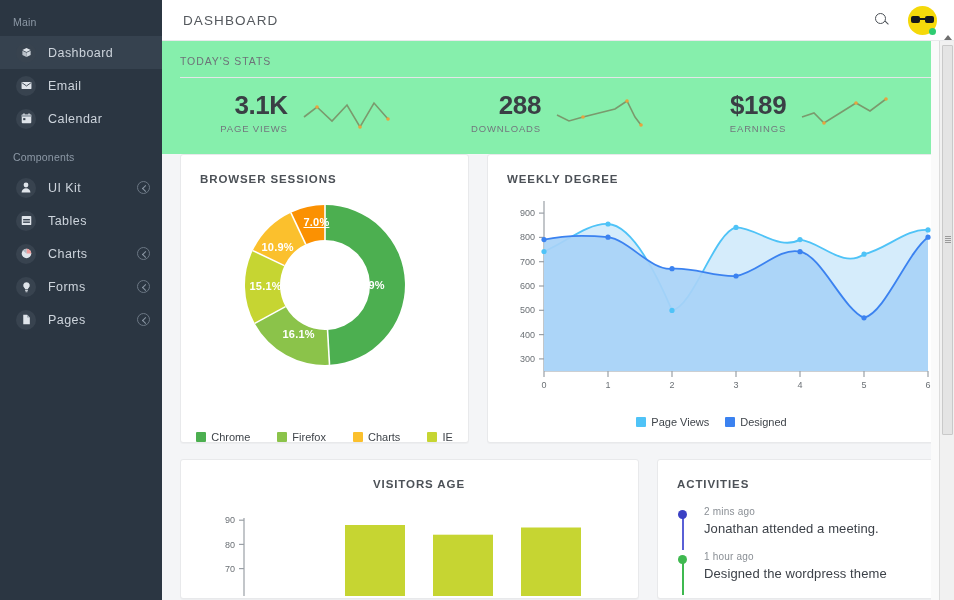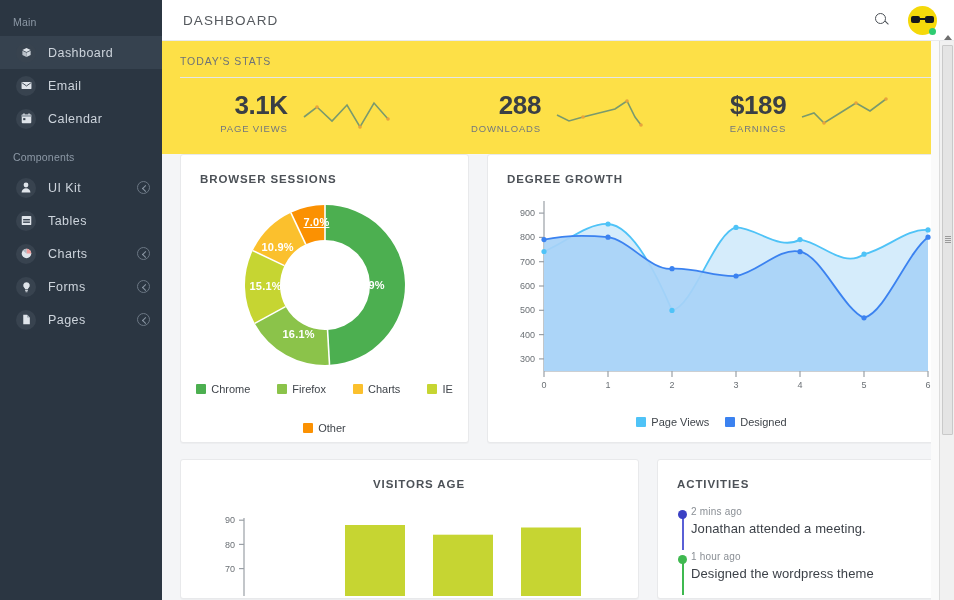--- a/index.html
+++ b/index.html
@@ -99,21 +99,21 @@
   .avatar-top .glasses2:before { left:0; }
   .avatar-top .glasses2:after { right:0; }
   .avatar-top .glasses2 .bridge2 { position:absolute; left:9px; top:2px; width:5px; height:2px; background:#15181c; }
   .avatar-top .dot-on2 {
     position:absolute; right:1px; bottom:0; width:7px; height:7px; border-radius:50%; background:#2ecc71;
   }
 
   .scroll-area { height:559px; overflow:hidden; position:relative; }
 
   
-  .stats-strip { background:#fde047; padding:14px 18px 0 18px; }
+  .stats-strip { background:#86efac; padding:14px 18px 0 18px; }
   .stats-label { font-size:10.5px; color:#6d7278; letter-spacing:.9px; padding-bottom:10px; }
   .stats-hr { border-top:1px solid #e4e6e8; }
   .stats-row { display:flex; padding:14px 0 20px 0; }
   .stat { flex:1; display:flex; align-items:center; justify-content:center; gap:14px; }
   .stat-txt { text-align:right; }
   .stat-num { font-size:26px; font-weight:bold; color:#3a3f45; letter-spacing:-.4px; line-height:1.05; }
   .stat-cap { font-size:9.5px; color:#72777d; letter-spacing:.85px; margin-top:4px; }
 
   
   .cards-wrap { padding:0 18px; }
@@ -123,34 +123,34 @@
   .c-browser { width:291px; height:289px; }
   .c-weekly { flex:1; height:289px; }
   .c-visitors { width:459px; height:140px;text-align:center; }
   .c-activities { flex:1; height:140px; }
 
   
   .donut-wrap { position:relative; width:100%; height:196px; display:flex; align-items:center; justify-content:center; margin-top:2px; }
   .donut { position:relative; width:168px; height:168px; }
   .donut svg { display:block; }
   .donut-lbl { position:absolute; color:#fff; font-size:11px; font-weight:bold; letter-spacing:.2px; }
-  .legend { display:flex; align-items:center; justify-content:center; gap:27px; flex-wrap:wrap; padding:0 6px; }
+  .legend { display:flex; align-items:center; justify-content:center; gap:27px; flex-wrap:wrap; padding:0 6px;margin-top:48px; }
   .lg { display:flex; align-items:center; gap:5px; font-size:11px; color:#3f444a; }
   .sw { width:10px; height:10px; border-radius:1px; flex:0 0 10px; }
 
   
   .wk-plot { padding:10px 0 0 0; }
   .wk-legend { display:flex; align-items:center; justify-content:center; gap:16px; margin-top:3px; }
 
   
   .vis-plot { padding-top:6px; }
 
   
   .act-list { padding:16px 0 0 19px; position:relative; }
-  .act-item { display:flex; gap:3px; position:relative; padding-bottom:6px; }
+  .act-item { display:flex; gap:16px; position:relative; padding-bottom:6px; }
   .act-bullet-col { position:relative; width:11px; flex:0 0 11px; }
   .act-dot { width:9px; height:9px; border-radius:50%; position:absolute; top:4px; left:1px; z-index:2; }
   .act-line { position:absolute; left:5px; top:10px; bottom:-14px; width:1.5px; }
   .act-time { font-size:10px; color:#8a8f95; letter-spacing:.2px; }
   .act-text { font-size:13px; color:#3c4148; margin-top:4px; letter-spacing:.1px; }
 
   
   .vscroll {
     position:absolute; right:0; top:41px; width:15px; height:559px;
     background:#f1f1f1; border-left:1px solid #dcdcdc;
@@ -390,21 +390,21 @@
                 <span>IE</span>
               </span>
               <span class="lg">
                 <i class="sw" style="background:#fb9102"></i>
                 <span>Other</span>
               </span>
             </div>
           </div>
 
           <div class="card c-weekly">
-            <div class="card-title">DEGREE GROWTH</div>
+            <div class="card-title">WEEKLY DEGREE</div>
             <div class="wk-plot">
               <svg width="447" height="215" viewBox="0 0 447 215">
 
                 <line x1="56" y1="6" x2="56" y2="176" stroke="#9aa0a6" stroke-width="1.2"></line>
                 <line x1="56" y1="176" x2="440" y2="176" stroke="#9aa0a6" stroke-width="1.2"></line>
 
                 <g stroke="#9aa0a6" stroke-width="1.2">
                   <line x1="51" y1="163.9" x2="56" y2="163.9"></line>
                   <line x1="51" y1="139.6" x2="56" y2="139.6"></line>
                   <line x1="51" y1="115.3" x2="56" y2="115.3"></line>

